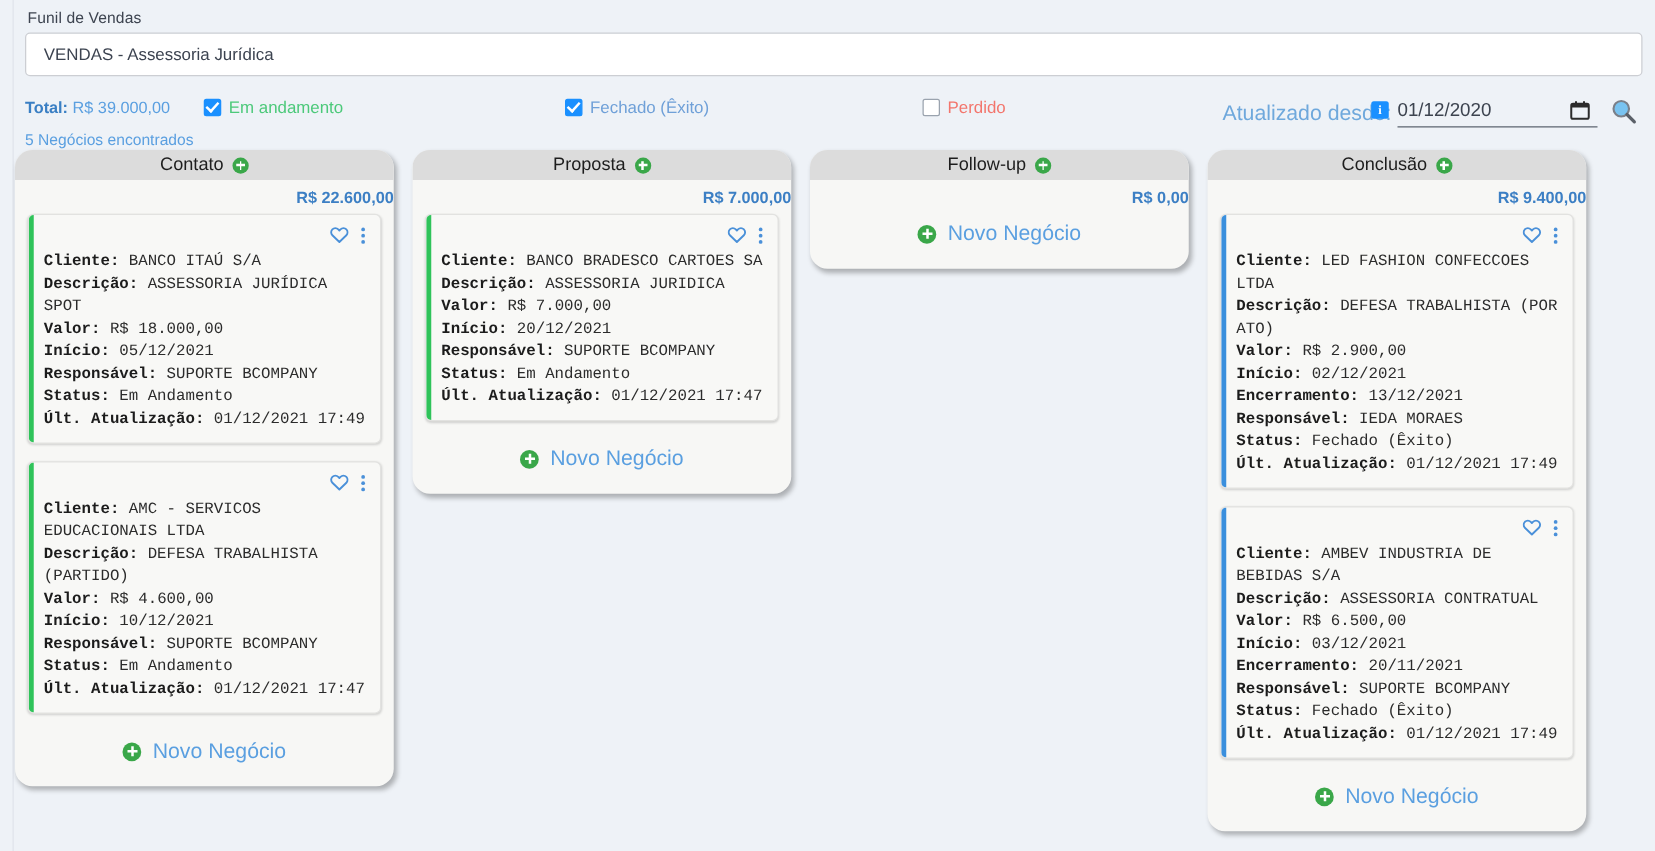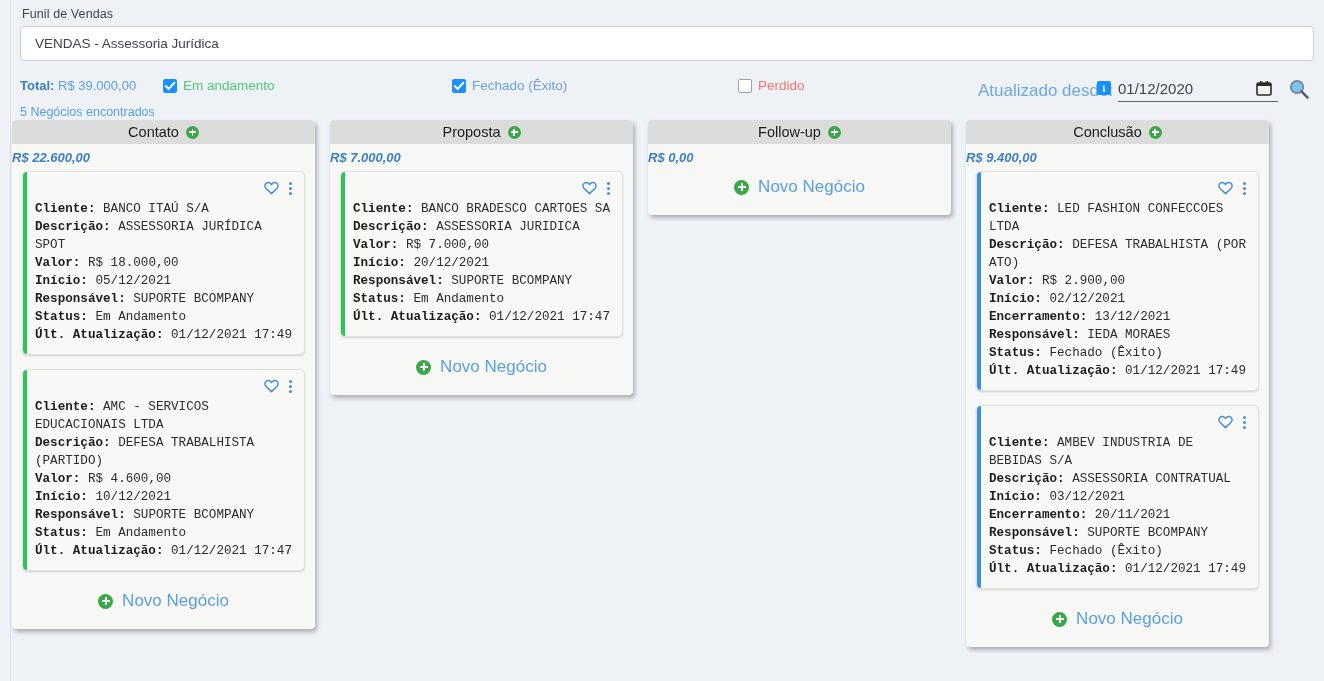--- a/index.html
+++ b/index.html
@@ -113,21 +113,21 @@
   
   .board {
     position: absolute; left: 12px; top: 120px;
     width: 1300px; height: 540px;
     display: flex; gap: 15px;
     align-items: flex-start;
   }
   .column {
     width: 303px;
     background: #f7f7f5;
-    border-radius: 4px;
+    border-radius: 14px;
     box-shadow: 2px 3px 4px rgba(0,0,0,.28);
     overflow: hidden;
     flex: 0 0 auto;
   }
   .col-head {
     height: 24px;
     background: #dcdcdc;
     display: flex; align-items: center; justify-content: center; gap: 7px;
     font-size: 14.5px; color: #1d1d1d;
   }
@@ -139,24 +139,23 @@
   .plus::before, .plus::after {
     content: ""; position: absolute; background: #fff;
   }
   .plus::before { left: 3px; top: 5.7px; width: 7px; height: 1.8px; }
   .plus::after  { top: 3px; left: 5.7px; height: 7px; width: 1.8px; }
   .plus.big { width: 15px; height: 15px; }
   .plus.big::before { left: 3.5px; top: 6.6px; width: 8px; height: 2px; }
   .plus.big::after { top: 3.5px; left: 6.6px; height: 8px; width: 2px; }
 
   .col-total {
-    text-align: left;
+    text-align: right;
     font-size: 13px; color: #3c7fc4; font-weight: bold;
     padding: 6px 0 6px;
-    font-style: italic;
   }
   .col-body { padding: 0 10px 10px; }
 
   .card {
     position: relative;
     background: #f8f8f6;
     border: 1px solid #e2e2e0;
     border-radius: 5px;
     box-shadow: 0 1px 2px rgba(0,0,0,.16);
     padding: 8px 10px 10px 12px;
@@ -377,20 +376,21 @@
                   <path d="M7.5 12.6 1.9 7.2a3.3 3.3 0 0 1 0-4.7 3.3 3.3 0 0 1 4.7 0l.9.9.9-.9a3.3 3.3 0 0 1 4.7 0 3.3 3.3 0 0 1 0 4.7z" fill="none" stroke="#4a90d9" stroke-width="1.5" stroke-linejoin="round"></path>
                 </svg></span>
               <span class="dots">
                 <i></i>
                 <i></i>
                 <i></i>
               </span>
             </div>
             <div class="row"><b>Cliente:</b><span> AMBEV INDUSTRIA DE BEBIDAS S/A</span></div>
             <div class="row"><b>Descrição:</b><span> ASSESSORIA CONTRATUAL</span></div>
+            <div class="row"><b>Valor:</b><span> R$ 6.500,00</span></div>
             <div class="row"><b>Início:</b><span> 03/12/2021</span></div>
             <div class="row"><b>Encerramento:</b><span> 20/11/2021</span></div>
             <div class="row"><b>Responsável:</b><span> SUPORTE BCOMPANY</span></div>
             <div class="row"><b>Status:</b><span> Fechado (Êxito)</span></div>
             <div class="row"><b>Últ. Atualização:</b><span> 01/12/2021 17:49</span></div>
           </div>
           <div class="new-deal">
             <span class="plus big"></span>
             <span>Novo Negócio</span>
           </div>

